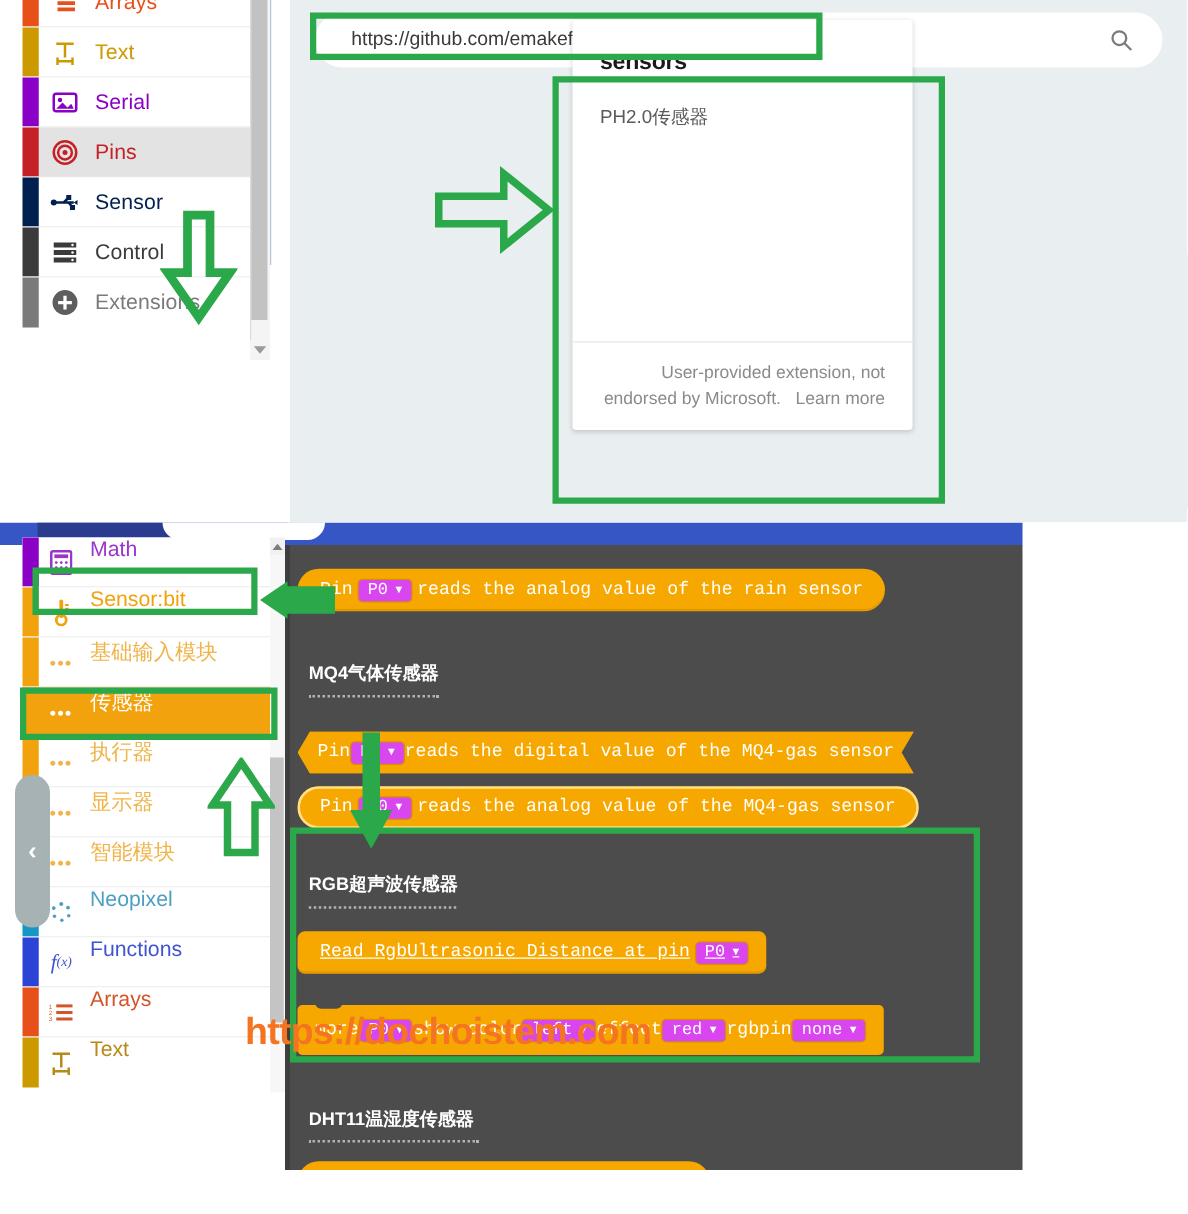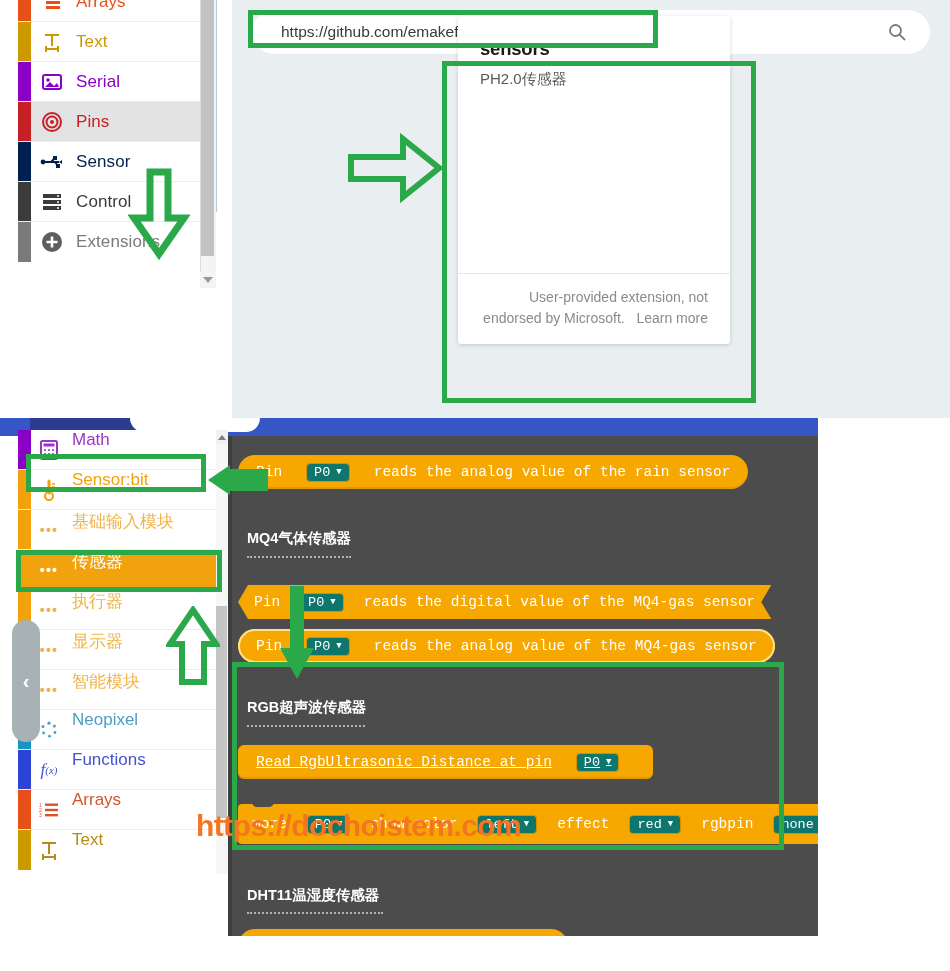--- a/index.html
+++ b/index.html
@@ -38,21 +38,21 @@
                background:#ffffff; border-radius:22px; display:flex; align-items:center; }
   .search-txt { margin-left:29px; font-size:15.5px; color:#3a3a3a; }
   .search-ico { position:absolute; right:24px; top:50%; transform:translateY(-50%);
                 width:18px; height:18px; }
 
   .ext-card { position:absolute; left:226px; top:16px; width:272px; height:328px;
               background:#ffffff; border-radius:3px; box-shadow:0 1px 4px rgba(0,0,0,.16);
               display:flex; flex-direction:column; }
   .ext-body { flex:1; padding:22px 22px 0 22px; }
   .ext-title { font-size:18.5px; font-weight:bold; color:#1a1a1a; letter-spacing:-.2px; }
-  .ext-sub { font-size:15px; color:#5a5a5a; margin-top:10px; }
+  .ext-sub { font-size:15px; color:#5a5a5a; margin-top:24px; }
   .ext-foot { border-top:1px solid #e6e6e6; padding:13px 22px 16px 22px;
               font-size:14px; color:#8a8a8a; line-height:1.45;text-align:right; }
 
   
   .bot-panel { position:absolute; left:0; top:418px; width:950px; height:553px; background:#ffffff; overflow:hidden; }
   .mc-toolbar { position:absolute; left:0; top:0; width:818px; height:18px; background:#3556c4; }
   .mc-toolbar-dark { position:absolute; left:30px; top:0; width:200px; height:18px; background:#2b3b8f; border-bottom-right-radius:14px;}
   .mc-tab { position:absolute; left:130px; top:-14px; width:130px; height:28px;
             background:#ffffff; border-radius:14px; }
 
@@ -84,22 +84,22 @@
   .sec-head { position:absolute; color:#ffffff; font-size:14.5px; font-weight:bold; }
   .sec-dots { position:absolute; height:1px; border-top:2px dotted #b3b3b3; }
 
   .blk { position:absolute; display:inline-flex; align-items:center; height:34px;
          background:#f7a800; border-radius:5px; color:#ffffff;
          font-family:"Liberation Mono", monospace; font-size:14.5px;
          padding:0 14px; box-shadow:inset 0 -2px 0 rgba(0,0,0,.08); white-space:nowrap; }
   .blk.rep { border-radius:17px; }
   .blk.outline { box-shadow:0 0 0 2px #ffe08a inset; }
   .blk .txt { padding:0 4px; }
-  .field { display:inline-flex; align-items:center; height:19px; padding:0 7px; margin:0 20px;
-           background:#0f766e; border:1px solid #d78f00; border-radius:4px;
+  .field { display:inline-flex; align-items:center; height:19px; padding:0 7px; margin:0 0;
+           background:#d946ef; border:1px solid #d78f00; border-radius:4px;
            font-family:"Liberation Mono", monospace; font-size:13.5px; color:#ffffff; }
   .caret { margin-left:6px; font-size:9px; }
 
   
   .hexblk { position:absolute; height:34px; display:flex; align-items:center; color:#fff;
             font-family:"Liberation Mono", monospace; font-size:14.5px; white-space:nowrap;
             background:#f7a800; padding:0 16px;
             clip-path: polygon(10px 0, 100% 0, calc(100% - 10px) 50%, 100% 100%, 10px 100%, 0 50%); }
 
   

